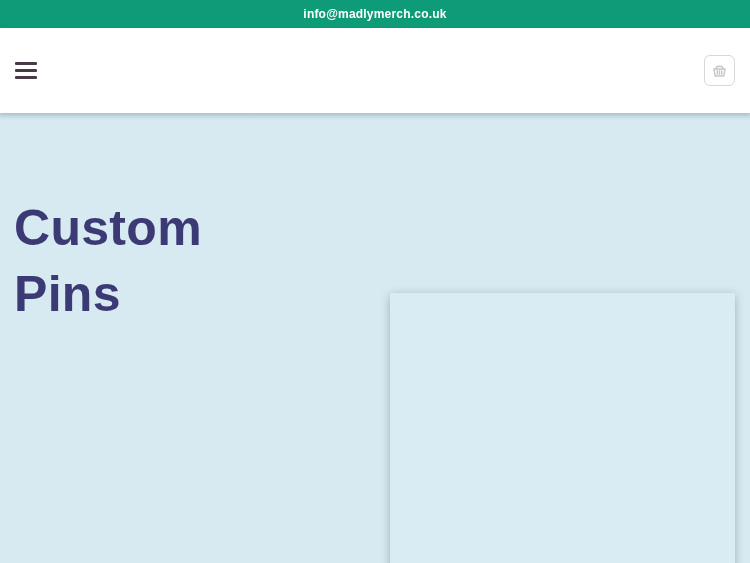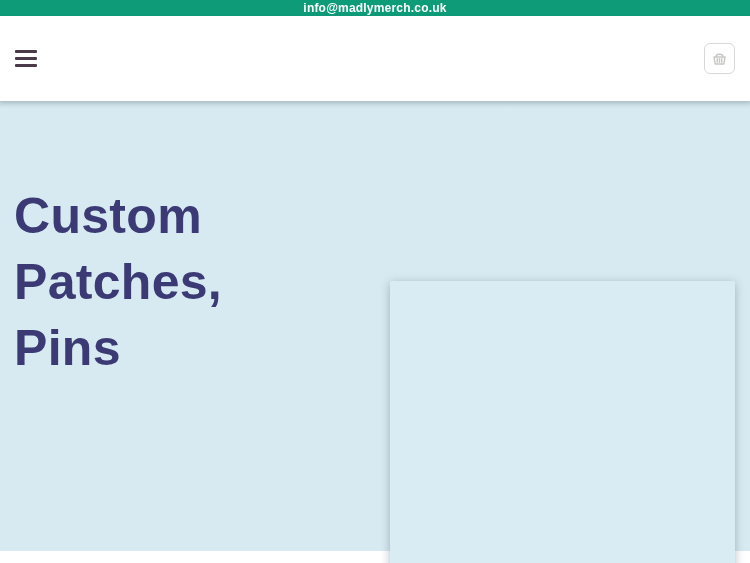--- a/index.html
+++ b/index.html
@@ -14,21 +14,21 @@
   }
   *{box-sizing:border-box;}
   html,body{margin:0;padding:0;}
   body{
     width:750px;height:563px;overflow:hidden;background:#fff;
     font-family:"Liberation Sans", sans-serif;
     position:relative;
   }
   
   .topbar{
-    height:16px;background:var(--topbar-bg,#0d9b78);
+    height:28px;background:var(--topbar-bg,#0d9b78);
     display:flex;align-items:center;justify-content:center;
   }
   .topbar-email{
     color:#ffffff;font-size:12px;font-weight:bold;letter-spacing:.2px;
     text-decoration:none;cursor:pointer;
   }
   
   .site-header{
     height:85px;background:#ffffff;position:relative;z-index:2;
     display:flex;align-items:center;justify-content:space-between;
@@ -95,19 +95,18 @@
         <line x1="12" y1="12.2" x2="12" y2="16.8"></line>
         <line x1="14.8" y1="12.2" x2="14.8" y2="16.8"></line>
       </svg>
     </span>
   </button>
 </header>
 
 <section class="hero">
   <h1 class="hero-title">
     <span class="line">Custom</span>
-    <span class="line">Patches,</span>
     <span class="line">Pins</span>
   </h1>
   <p class="hero-subtitle">
   </p>
   <div class="hero-card"></div>
 </section>
 
 </body></html>

